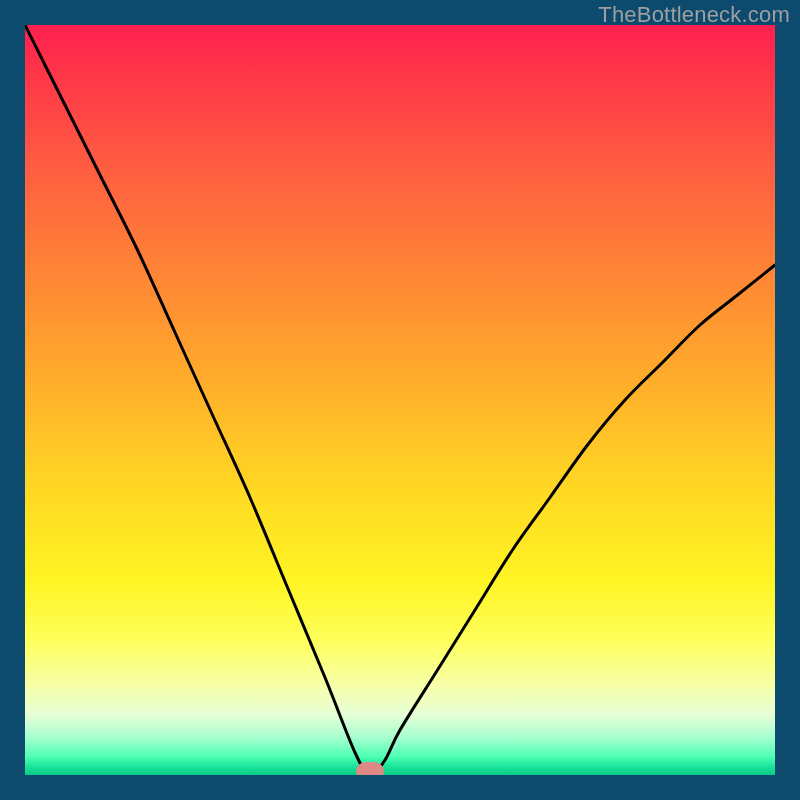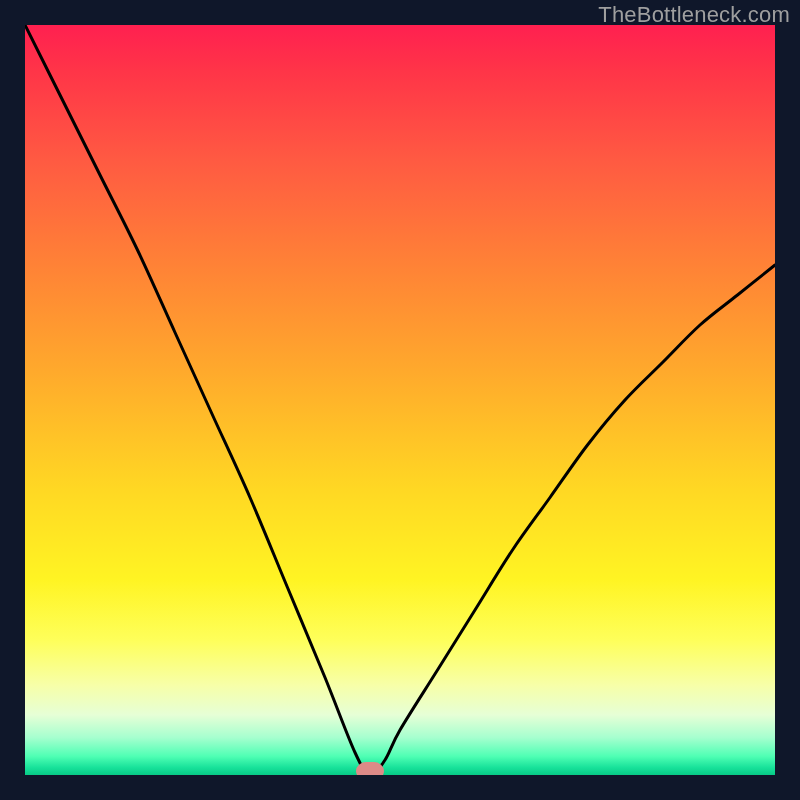--- a/index.html
+++ b/index.html
@@ -8,21 +8,21 @@
     width: 800px;
     height: 800px;
     background: #000;
     overflow: hidden;
     font-family: Arial, Helvetica, sans-serif;
   }
   .frame {
     position: absolute;
     top: 0; left: 0;
     width: 800px; height: 800px;
-    background: #0f172a;
+    background: #0c4a6e;
   }
   .plot-area {
     position: absolute;
     top: 25px;
     left: 25px;
     width: 750px;
     height: 750px;
     overflow: hidden;
   }
   .gradient-bg {

